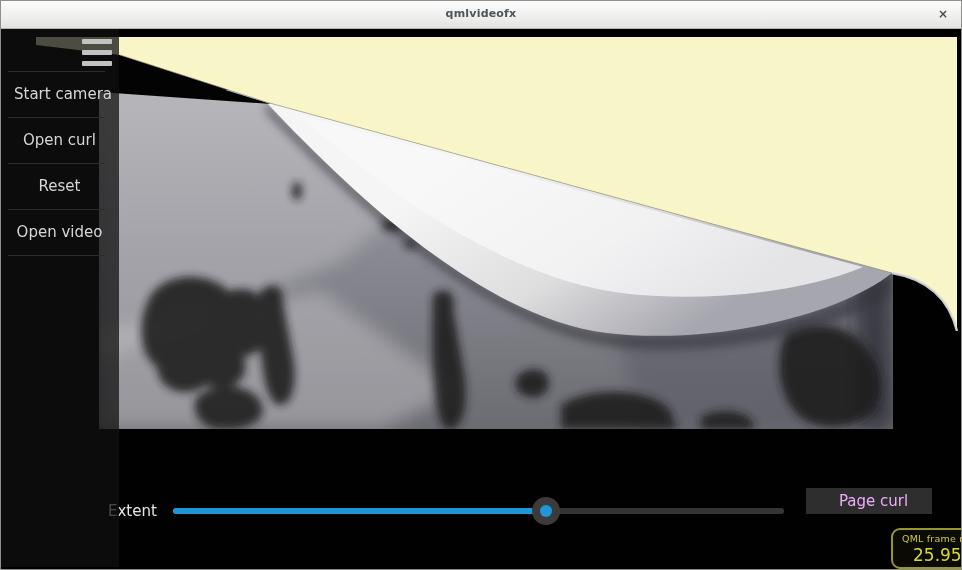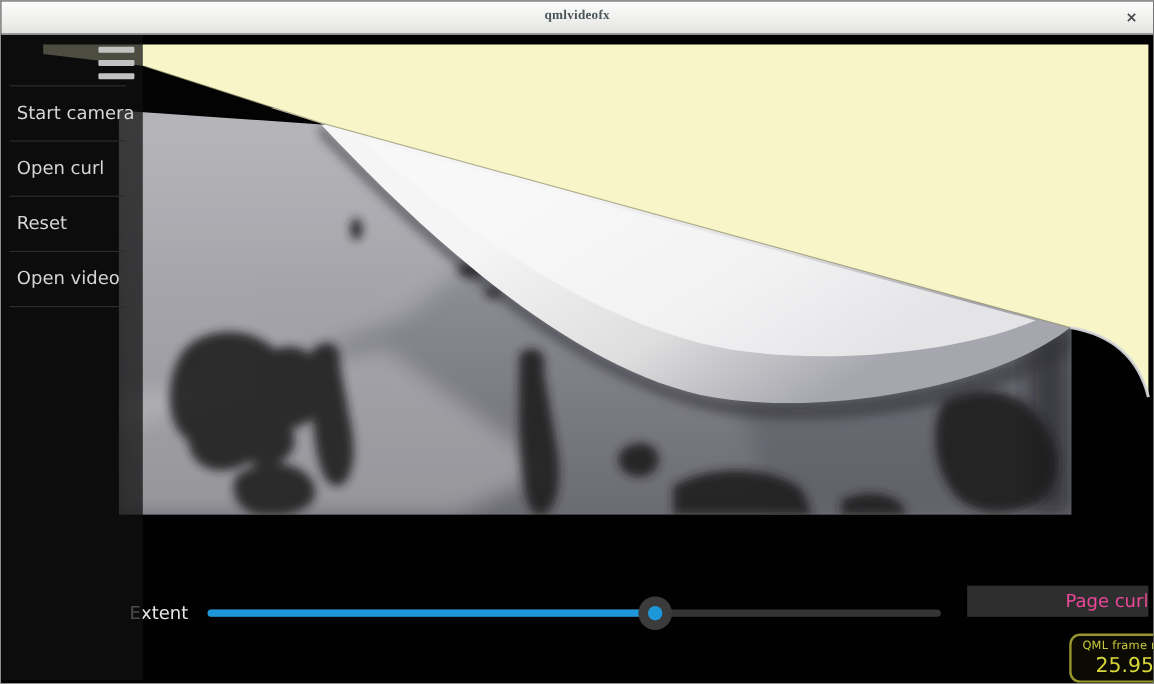--- a/index.html
+++ b/index.html
@@ -2,46 +2,46 @@
 <html style="--accent: #1e97d9; --page-back: #f8f6c8; --fps-yellow: #c9c83e; --sidebar-text: #d6d6d6; --button-bg: #2e2e2e;"><head>
 <meta charset="utf-8">
 <style>
   html,body{margin:0;padding:0;background:#ffffff;font-family:"DejaVu Sans","Liberation Sans",sans-serif;}
   .window{position:relative;width:960px;height:568px;border:1px solid #8f8f8f;overflow:hidden;background:#010101;}
   
   .titlebar{position:absolute;left:0;top:0;width:100%;height:27px;
     background:linear-gradient(#fcfcfc,#ececea 70%,#e2e2df);
     border-bottom:1px solid #b4b4b0;z-index:40;}
   .titlebar .title{position:absolute;left:0;right:0;top:6px;text-align:center;
-    font-size:11px;font-weight:bold;color:#4d555a;letter-spacing:.2px;font-family:Liberation Serif, serif;}
+    font-size:11px;font-weight:bold;color:#4d555a;letter-spacing:.2px;}
   .titlebar .close{position:absolute;right:8px;top:3px;width:20px;height:20px;
     text-align:center;line-height:20px;font-size:12px;font-weight:bold;color:#4a4a4a;cursor:default;}
   
   .app{position:absolute;left:0;top:28px;width:960px;height:540px;background:#010101;}
   .scene{position:absolute;left:0;top:0;}
   
   .sidebar{position:absolute;left:0;top:0;width:118px;height:538px;
     background:rgba(16,16,16,0.74);z-index:20;}
   .hamburger{position:absolute;left:81px;top:10px;width:32px;height:30px;}
   .hamburger i{display:block;width:30px;height:5px;margin:0 0 6px 0;background:#c2c2c2;border-radius:1px;}
   .menu{position:absolute;left:7px;top:42px;width:97px;}
   .menu-item{height:45px;line-height:45px;border-top:1px solid #2c2c2c;
-    font-size:15px;color:var(--sidebar-text);padding-left:6px;white-space:nowrap;}
+    font-size:15px;color:var(--sidebar-text);padding-left:6px;white-space:nowrap;text-align:center;}
   .menu-item:last-child{border-bottom:1px solid #2c2c2c;}
   
   .controls{position:absolute;left:0;top:0;width:960px;height:540px;z-index:10;border-radius:14px;}
   .extent-label{position:absolute;left:107px;top:473px;font-size:15px;color:#e6e6e6;}
   .slider{position:absolute;left:172px;top:475px;width:611px;height:14px;}
   .slider .track{position:absolute;left:0;width:100%;top:4px;height:6px;background:#343434;border-radius:3px;}
   .slider .fill{position:absolute;left:0;width:61%;top:4px;height:6px;background:var(--accent);border-radius:3px;}
   .slider .handle{position:absolute;left:calc(61% - 14px);top:-7px;width:28px;height:28px;
     background:#3b3b3b;border-radius:50%;}
   .slider .dot{width:12px;height:12px;margin:8px;background:var(--accent);border-radius:50%;}
-  .effect-btn{position:absolute;left:805px;top:459px;width:151px;height:26px;
-    background:var(--button-bg);color:#ec4899;font-size:15px;text-align:right;
+  .effect-btn{position:absolute;left:805px;top:459px;width:126px;height:26px;
+    background:var(--button-bg);color:#f0abfc;font-size:15px;text-align:center;
     padding:0 0 0 9px;border:none;font-family:inherit;line-height:26px;}
   .fps{position:absolute;left:890px;top:499px;width:92px;height:34px;
     border:2px solid #96952f;border-radius:9px;background:#0b0b03;padding:3px 0 0 9px;}
   .fps-label{font-size:9.5px;color:var(--fps-yellow);white-space:nowrap;letter-spacing:.2px;}
   .fps-value{font-size:17px;color:#d8d73a;margin:1px 0 0 11px;white-space:nowrap;}
 </style>
 </head>
 <body>
 
 <div class="window">

